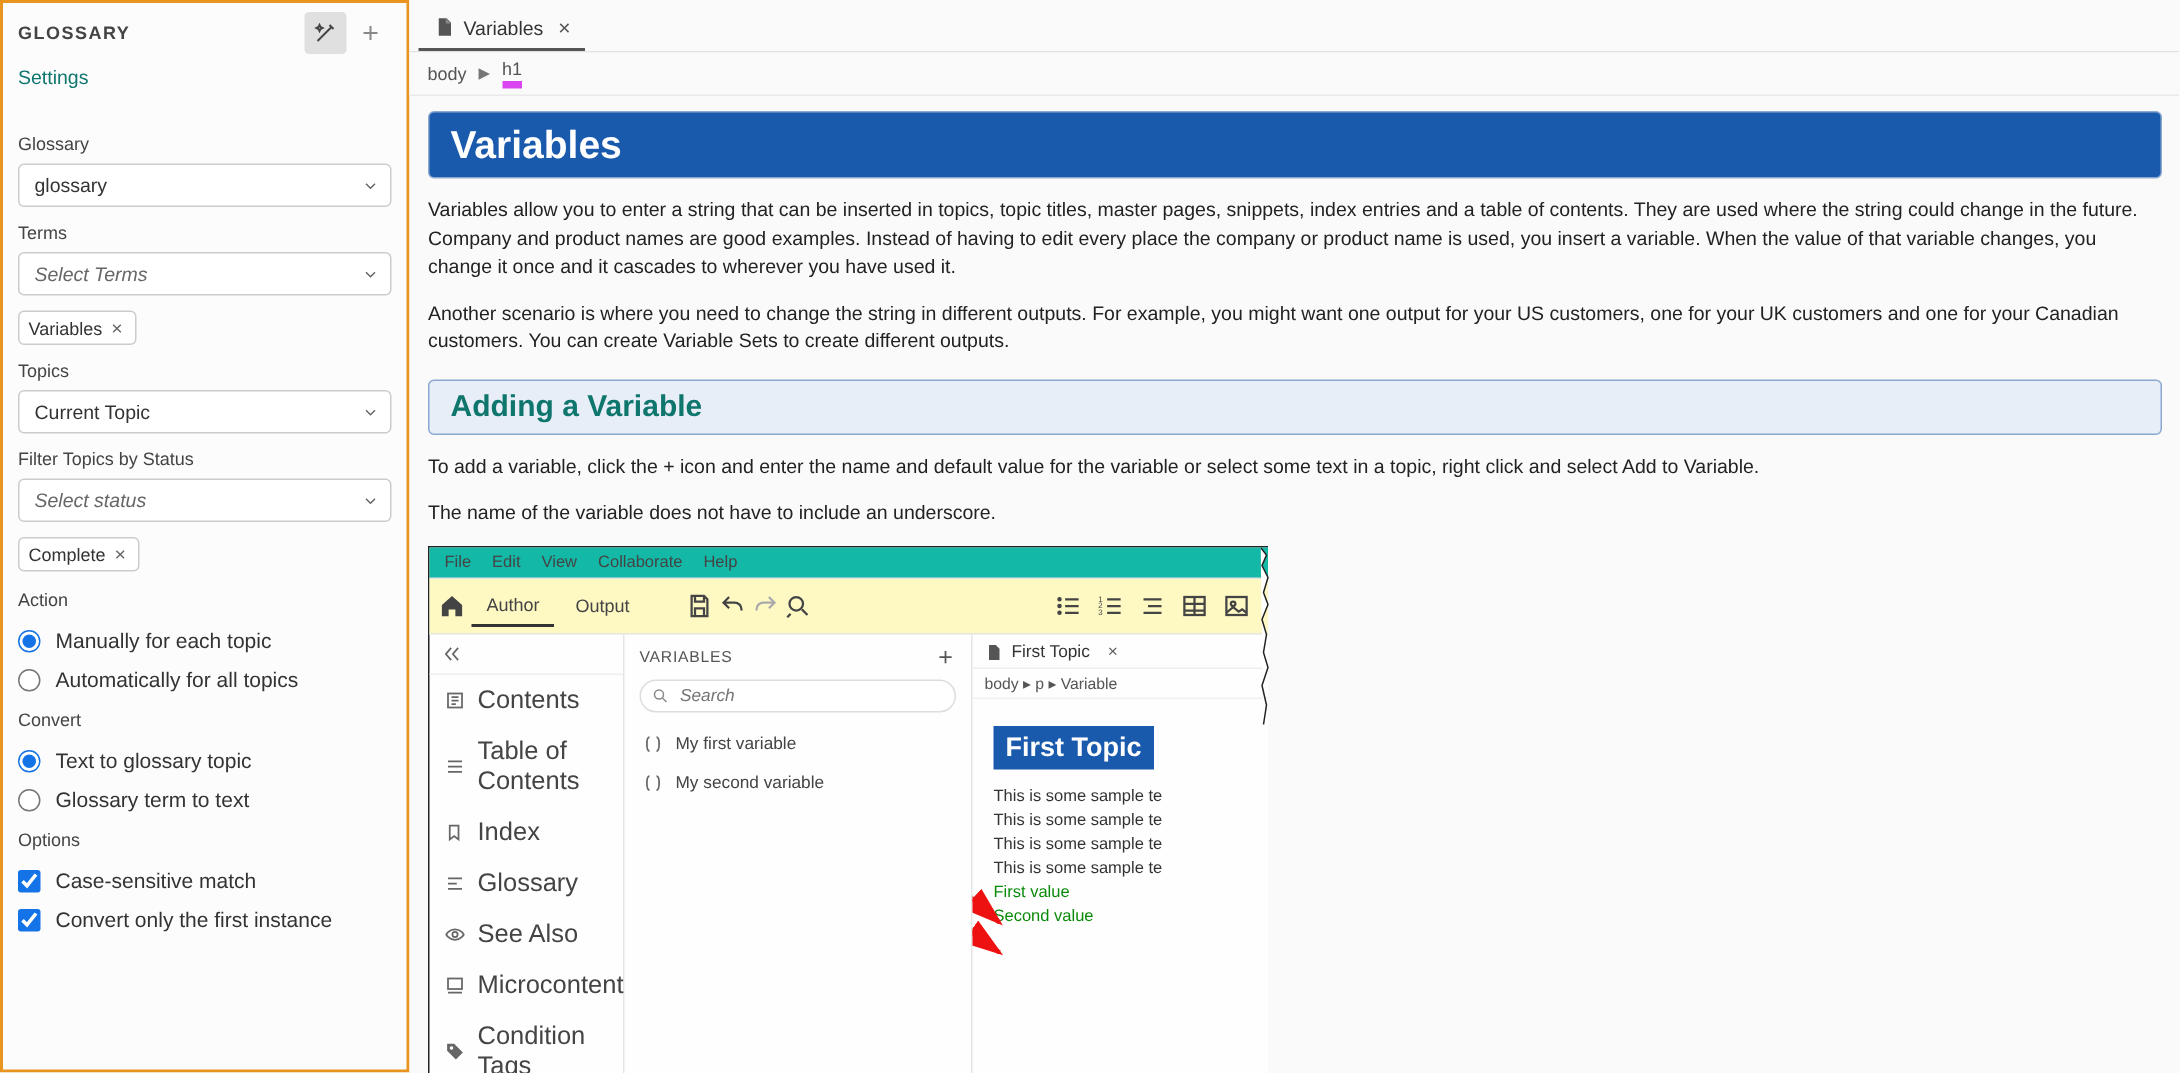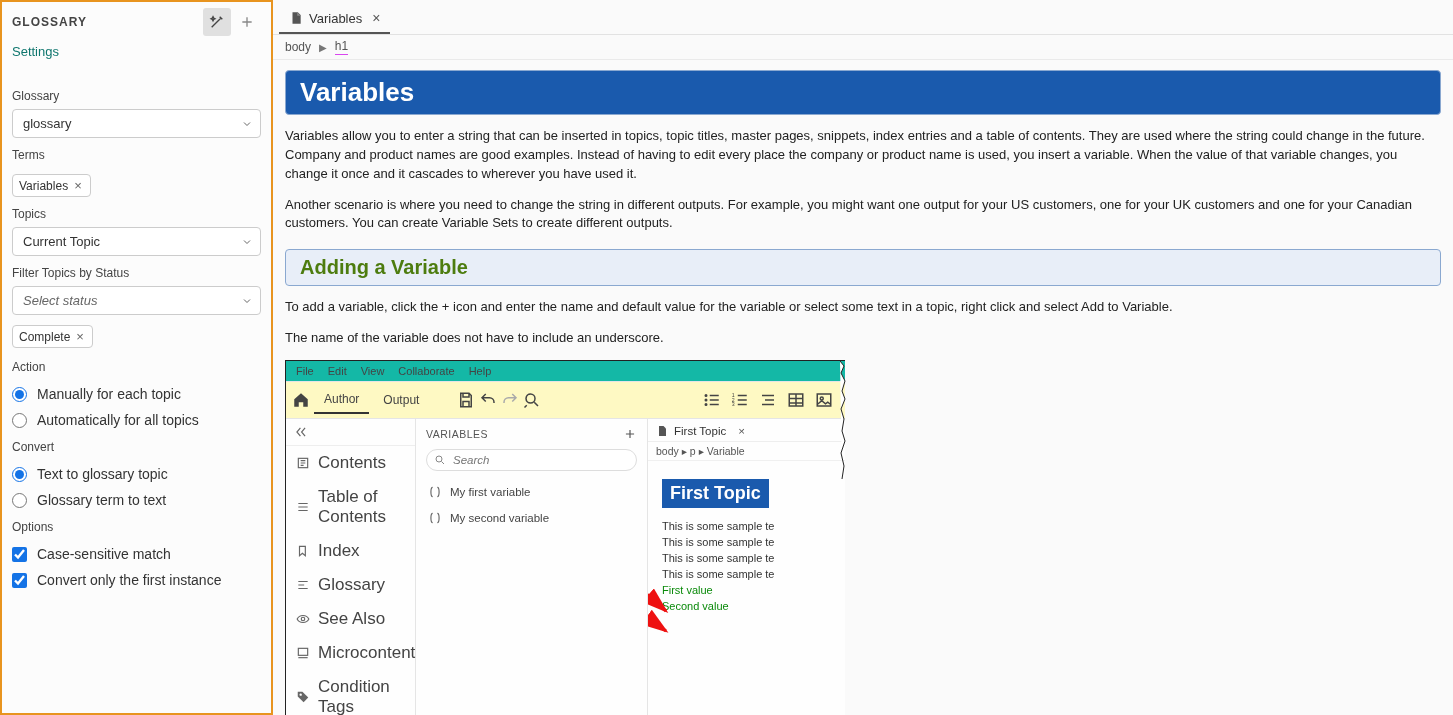--- a/index.html
+++ b/index.html
@@ -26,26 +26,26 @@
   .section-gap { margin-top: 8px; }
   
   
   .right-side { flex: 1; display: flex; flex-direction: column; background: #fafafa; }
   .tab-bar { display: flex; align-items: center; padding: 4px 6px 0 6px; border-bottom: 1px solid #e2e2e2; background: #fafafa; }
   .tab { display: flex; align-items: center; gap: 6px; padding: 6px 10px; border-bottom: 2px solid #555; font-size: 13px; }
   .tab svg { width: 14px; height: 14px; }
   .tab .close { font-size: 14px; color: #555; cursor: pointer; margin-left: 4px; }
   .breadcrumb { display: flex; align-items: center; gap: 8px; padding: 4px 12px; font-size: 12px; color: #555; border-bottom: 1px solid #eaeaea; background: #fafafa; }
   .breadcrumb .sep { font-size: 10px; color: #777; }
-  .breadcrumb .active { border-bottom: 1px solid #d946ef; padding-bottom: 1px; }
+  .breadcrumb .active { border-bottom: 5px solid #d946ef; padding-bottom: 1px; }
   
   .content { padding: 10px 12px; overflow-y: auto; flex: 1; }
   .h1-block { background: #1a5aad; color: #fff; font-size: 26px; font-weight: bold; padding: 6px 14px; border-radius: 4px; border: 1px solid #8aa8d0; font-family: Verdana, Arial, sans-serif; }
   .body-text { font-size: 13px; line-height: 1.45; color: #222; margin-top: 12px; font-family: Verdana, Arial, sans-serif; }
-  .h2-block { background: #e8eef8; border: 1px solid #8aa8d0; color: #4d7c0f; font-size: 20px; font-weight: bold; padding: 6px 14px; border-radius: 4px; margin-top: 16px; font-family: Verdana, Arial, sans-serif; }
+  .h2-block { background: #e8eef8; border: 1px solid #8aa8d0; color: #0f766e; font-size: 20px; font-weight: bold; padding: 6px 14px; border-radius: 4px; margin-top: 16px; font-family: Verdana, Arial, sans-serif; }
   
   
   .embed { margin-top: 12px; width: 560px; background: #fefefe; border: 1px solid #222; border-right: none; border-bottom: none; position: relative; font-family: -apple-system, Arial, sans-serif; }
   .embed-torn-right { position: absolute; right: -1px; top: 0; bottom: 0; width: 6px; }
   .embed-menu { display: flex; gap: 14px; padding: 4px 10px; font-size: 11px; color: #444; border-bottom: 1px solid #e5e5e5; background: #14b8a6; }
   .embed-toolbar { display: flex; align-items: center; padding: 4px 6px; border-bottom: 1px solid #e5e5e5; background: #fef9c3; }
   .embed-toolbar .left { display: flex; align-items: center; gap: 4px; }
   .embed-toolbar .spacer { flex: 1; }
   .embed-toolbar .right { display: flex; align-items: center; gap: 10px; padding-right: 6px; }
   .tool-ico { width: 18px; height: 18px; display: flex; align-items: center; justify-content: center; }
@@ -96,20 +96,26 @@
 
   <div class="field-label">Glossary</div>
   <div class="select-row">
     <div class="select-input">glossary</div>
     <svg class="select-chevron" width="12" height="12" viewBox="0 0 24 24" fill="none" stroke="#666" stroke-width="2">
         <path d="M6 9l6 6 6-6"></path>
       </svg>
   </div>
 
   <div class="field-label">Terms</div>
+  <div class="select-row">
+    <div class="select-input placeholder">Select Terms</div>
+    <svg class="select-chevron" width="12" height="12" viewBox="0 0 24 24" fill="none" stroke="#666" stroke-width="2">
+        <path d="M6 9l6 6 6-6"></path>
+      </svg>
+  </div>
   <div>
     <span class="chip">
       <span>Variables</span>
       <span class="x">×</span>
     </span>
   </div>
 
   <div class="field-label">Topics</div>
   <div class="select-row">
     <div class="select-input">Current Topic</div>

